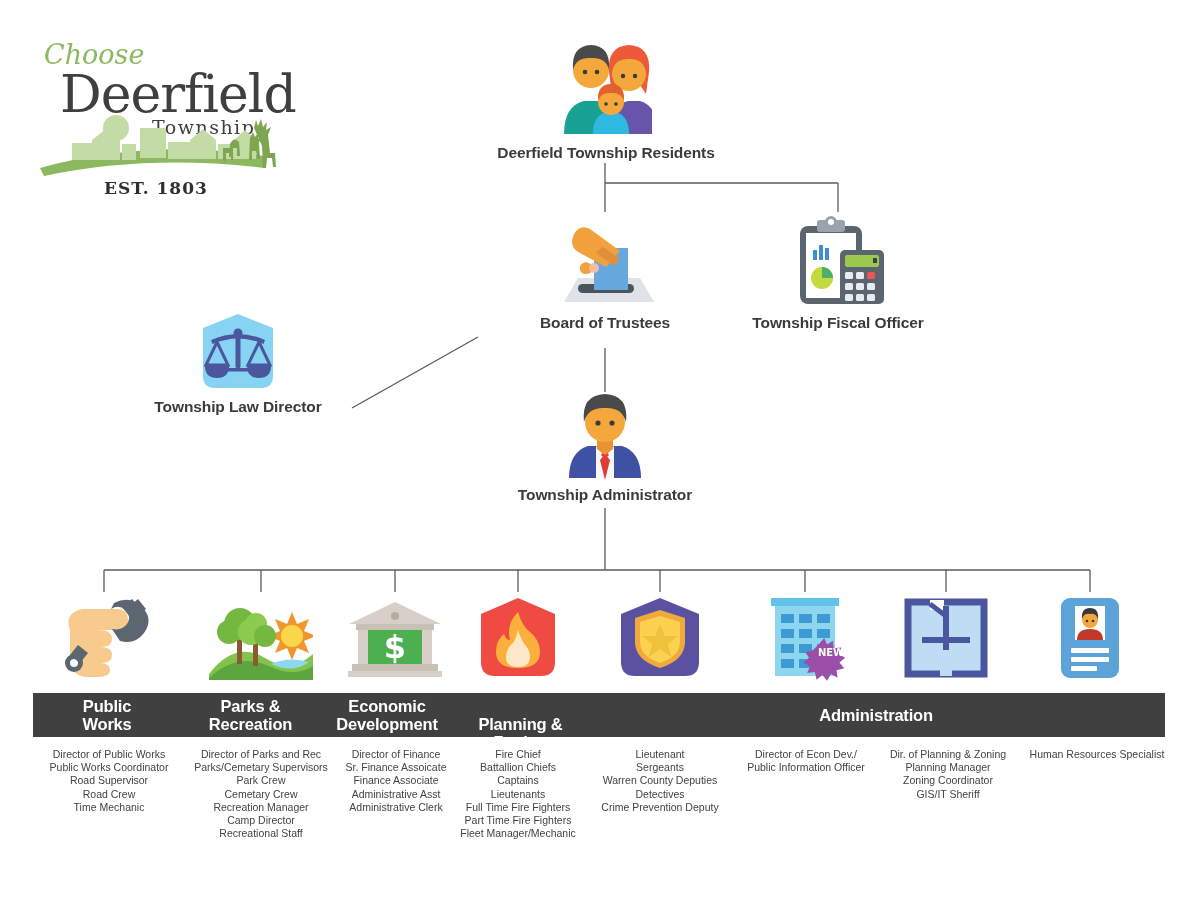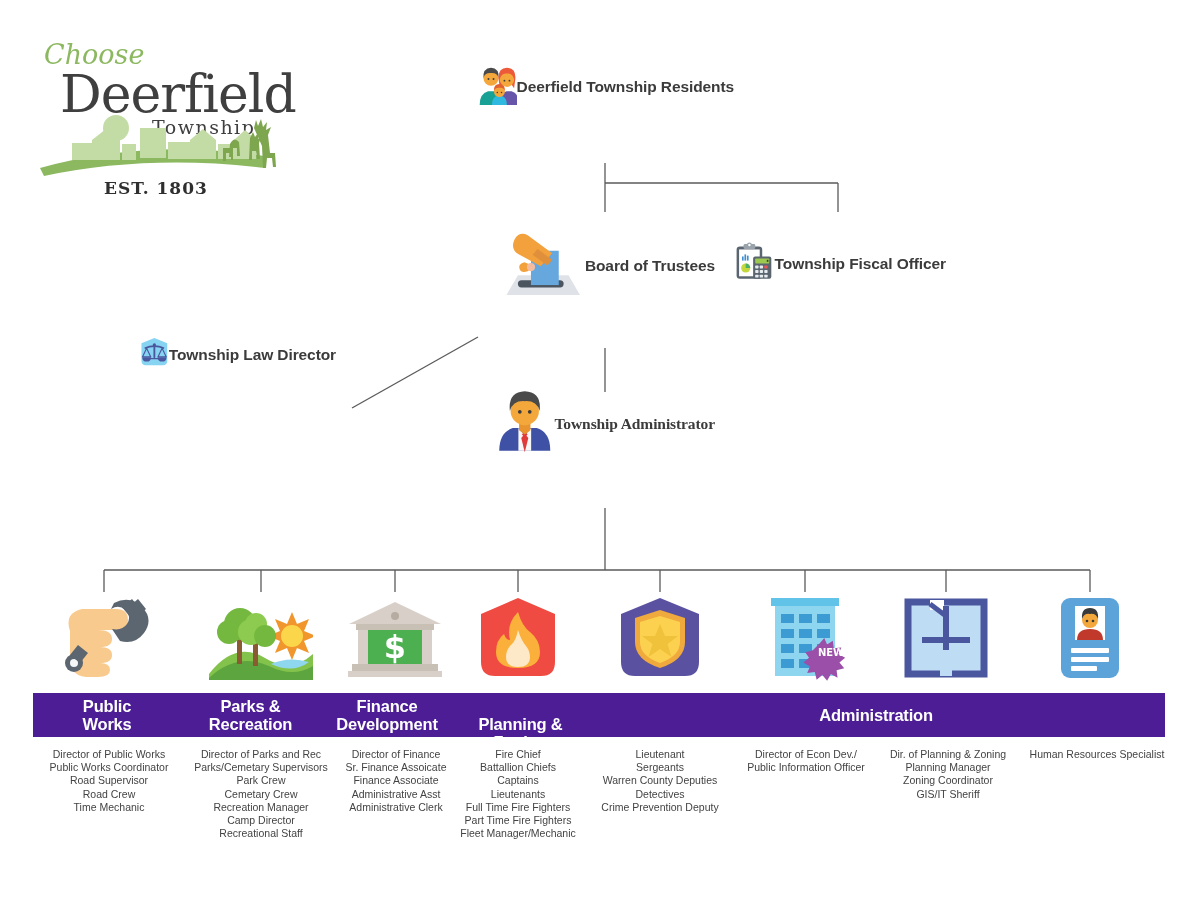--- a/index.html
+++ b/index.html
@@ -26,40 +26,40 @@
   
   .logo-block {
     position: absolute; left: 18px; top: 28px;
     width: 278px; height: 170px;
   }
   .logo-svg { display: block; width: 278px; height: 170px; }
 
   
   .node {
     position: absolute;
-    display: flex; flex-direction: row;
+    display: flex; flex-direction: column;
     align-items: center;
     text-align: center;
   }
   .node-icon { display: block; }
   .node-label {
     font-weight: bold;
     font-size: 15.5px;
     color: #3b3b3b;
     letter-spacing: -0.1px;
     white-space: nowrap;
     margin-top: 6px;
   }
 
   
   #dept-band {
     position: absolute;
     left: 33px; top: 693px;
     width: 1132px; height: 44px;
-    background: #4c1d95;
+    background: #404040;
     display: flex;
     align-items: stretch;
   }
   .dept-head {
     display: flex; align-items: center; justify-content: center;
     text-align: center;
     color: #ffffff;
     font-weight: bold;
     font-size: 16.5px;
     line-height: 18px;
@@ -243,21 +243,21 @@
         <rect x="22" y="56" width="34" height="3.5" rx="1.5"></rect>
         <path d="M18 54 L6 54 Q6 66 18 66 Q30 66 30 54 Z"></path>
         <path d="M60 54 L48 54 Q48 66 60 66 Q72 66 72 54 Z"></path>
         <path d="M18 30 L7 53 L29 53 Z" fill="none" stroke="#4a569e" stroke-width="3"></path>
         <path d="M60 30 L49 53 L71 53 Z" fill="none" stroke="#4a569e" stroke-width="3"></path>
       </g>
     </svg>
     <div class="node-label">Township Law Director</div>
   </div>
 
-  <div class="node" id="node-admin" style="left:495px; top:377px; width:220px;font-family:Liberation Serif, serif;">
+  <div class="node" id="node-admin" style="left:495px; top:392px; width:220px;">
     <svg class="node-icon" width="84" height="88" viewBox="0 0 84 88" xmlns="http://www.w3.org/2000/svg">
 
       <path d="M6 86 q0 -26 19 -32 l34 0 q19 6 19 32 Z" fill="#3f51a5"></path>
 
       <path d="M33 54 L42 64 L51 54 L51 86 L33 86 Z" fill="#f7f7f7"></path>
 
       <path d="M42 62 l-5 6 l5 20 l5 -20 Z" fill="#e03a3a"></path>
       <path d="M42 58 l-4 5 l4 4 l4 -4 Z" fill="#e03a3a"></path>
 
       <path d="M34 44 l16 0 l0 13 l-8 6 l-8 -6 Z" fill="#e8952f"></path>
@@ -427,21 +427,21 @@
       </div>
     </div>
     <div class="dept-head" style="flex:0 0 139px;">
       <div>
         <div>Parks &amp;</div>
         <div>Recreation</div>
       </div>
     </div>
     <div class="dept-head" style="flex:0 0 134px;">
       <div>
-        <div>Finance</div>
+        <div>Economic</div>
         <div>Development</div>
       </div>
     </div>
     <div class="dept-head" style="flex:0 0 133px;margin-top:36px;">
       <div>
         <div>Planning &amp;</div>
         <div>Zoning</div>
       </div>
     </div>
     <div class="dept-head" style="flex:1 1 auto;">

